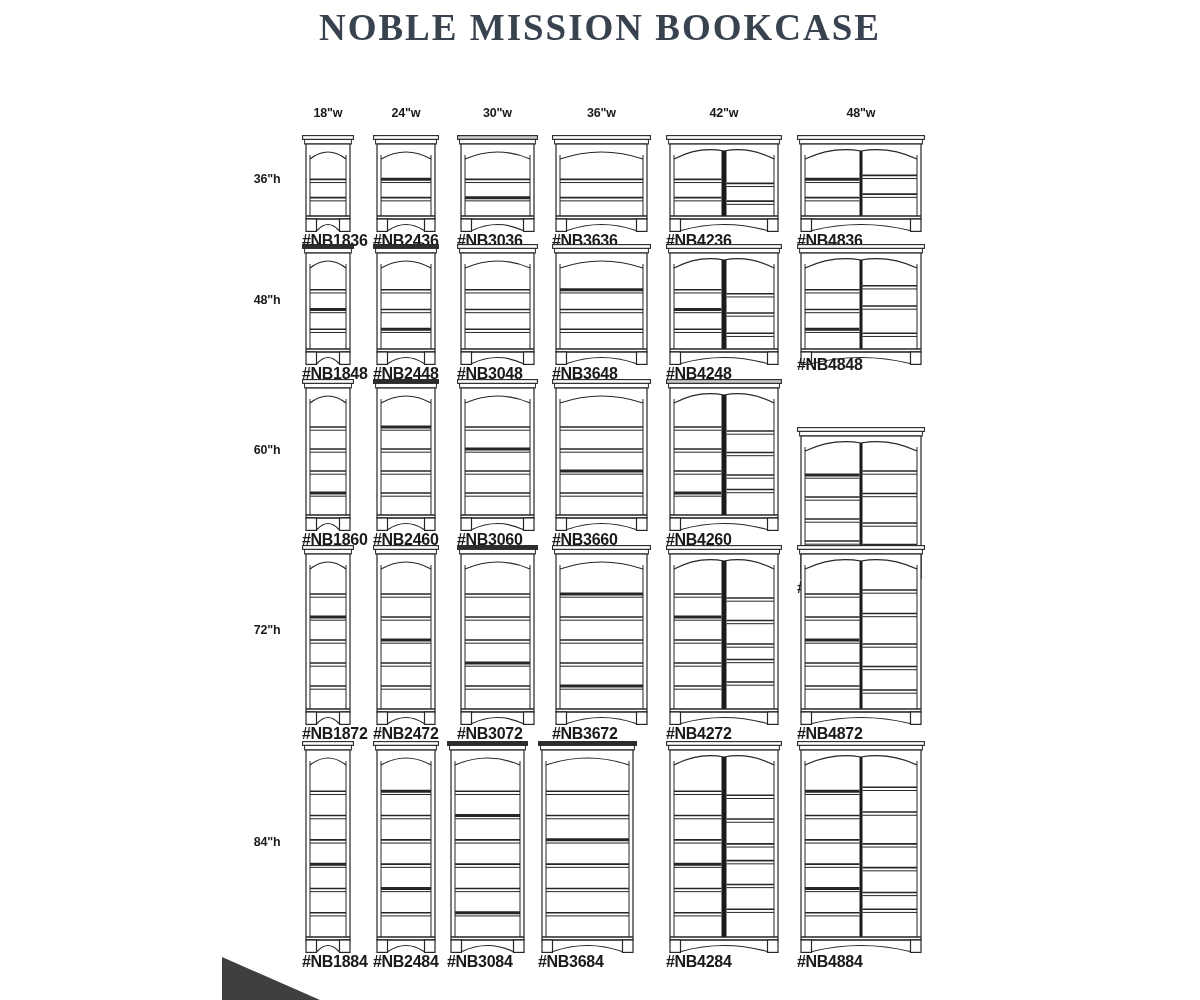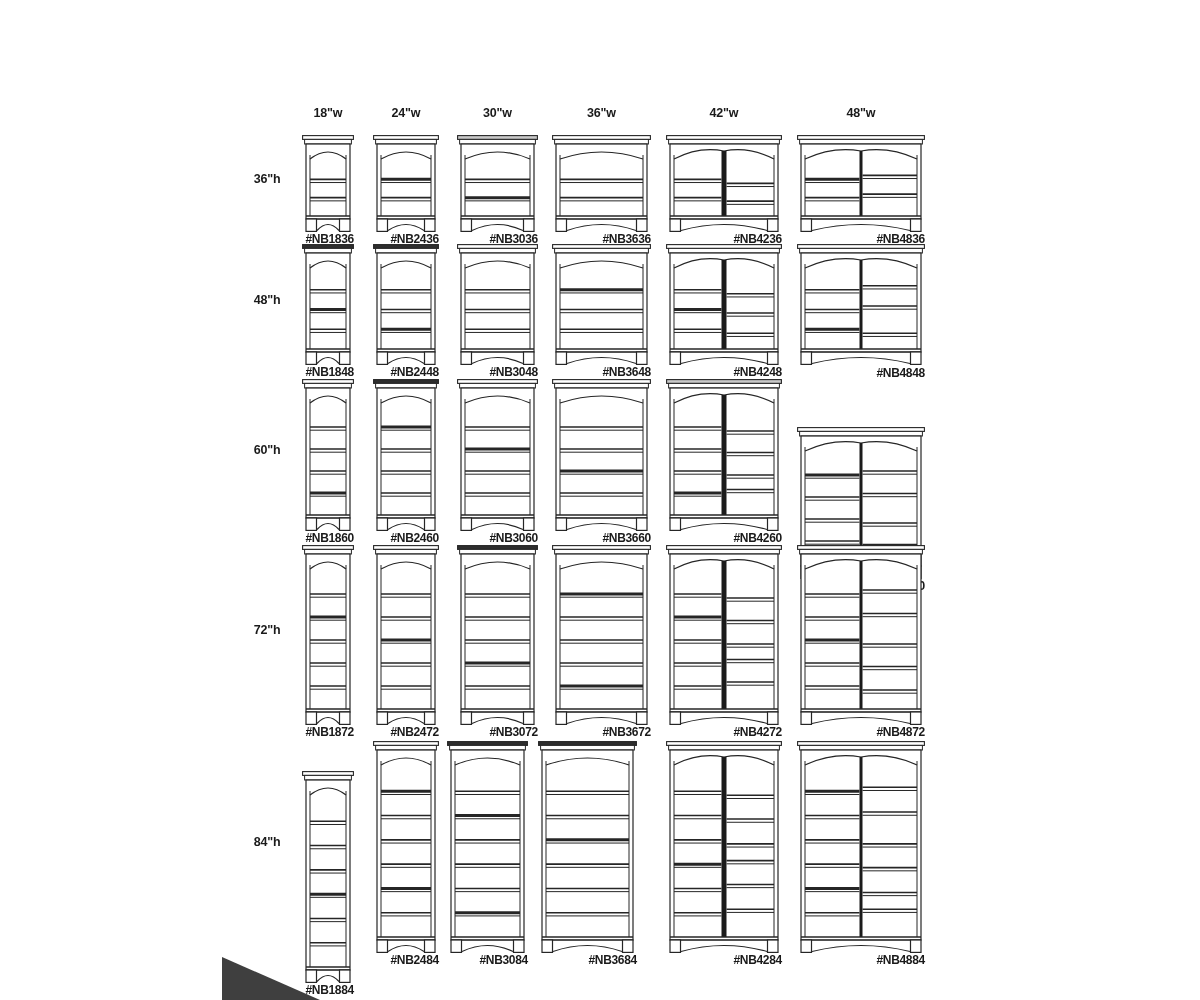--- a/index.html
+++ b/index.html
@@ -8,30 +8,31 @@
   .page{position:absolute;inset:0;background:#fff;}
   .page-title{position:absolute;top:6px;left:0;width:100%;text-align:center;
        font-family:"Liberation Serif",serif;font-weight:bold;font-size:37px;
        letter-spacing:2px;margin:0;color:var(--title-color,#39424f);}
   .col-header{position:absolute;text-align:center;font-size:12.5px;font-weight:bold;
        letter-spacing:-0.2px;white-space:nowrap;}
   .row-label{position:absolute;text-align:center;font-size:12.5px;font-weight:bold;
        letter-spacing:-0.2px;}
   .cell{position:absolute;}
   .cell svg{display:block;}
-  .model-label{position:absolute;left:0;width:100%;text-align:right;
-       font-size:12px;font-weight:bold;letter-spacing:-0.3px;white-space:nowrap;}
+  .model-label{position:absolute;left:0;width:100%;text-align:left;
+       font-size:16px;font-weight:bold;letter-spacing:-0.3px;white-space:nowrap;}
   .corner-mark{position:absolute;left:222px;top:957px;width:98px;height:43px;
        background:var(--corner-color,#3f3f3f);
        clip-path:polygon(0 0,100% 100%,0 100%);}
 </style>
 </head>
 <body>
 
 <div class="page">
+  <h1 class="page-title">NOBLE MISSION BOOKCASE</h1>
   <div id="grid">
       <div class="col-header" style="left: 302px; width: 52px; top: 106px;">18"w</div>
       <div class="col-header" style="left: 373px; width: 66px; top: 106px;">24"w</div>
       <div class="col-header" style="left: 457px; width: 81px; top: 106px;">30"w</div>
       <div class="col-header" style="left: 552px; width: 99px; top: 106px;">36"w</div>
       <div class="col-header" style="left: 666px; width: 116px; top: 106px;">42"w</div>
       <div class="col-header" style="left: 797px; width: 128px; top: 106px;">48"w</div>
       <div class="row-label" style="left: 236px; width: 62px; top: 171.5px;">36"h</div>
       <div class="cell" style="left: 302px; top: 135px; width: 52px; height: 111px;">
         <svg width="52" height="97" viewBox="0 0 52 97">
@@ -305,21 +306,21 @@
           <line x1="8" y1="85.25" x2="62.5" y2="85.25" stroke="#262626" stroke-width="3"></line>
           <line x1="8" y1="88.45" x2="62.5" y2="88.45" stroke="#262626" stroke-width="1"></line>
           <line x1="65.5" y1="89.25" x2="120" y2="89.25" stroke="#262626" stroke-width="1.6"></line>
           <line x1="65.5" y1="92.45" x2="120" y2="92.45" stroke="#262626" stroke-width="1"></line>
           <line x1="4" y1="105" x2="124" y2="105" stroke="#262626" stroke-width="1.3"></line>
           <line x1="4" y1="108" x2="124" y2="108" stroke="#262626" stroke-width="1"></line>
           <path d="M 15 119.5 Q 64 107.5 113 119.5" fill="none" stroke="#262626" stroke-width="1.2"></path>
           <rect x="4" y="108" width="10.5" height="12.4" fill="#ffffff" stroke="#262626" stroke-width="1.2"></rect>
           <rect x="113.5" y="108" width="10.5" height="12.4" fill="#ffffff" stroke="#262626" stroke-width="1.2"></rect>
         </svg>
-        <div class="model-label" style="top: 122px;">#NB4848</div>
+        <div class="model-label" style="top: 112px;">#NB4848</div>
       </div>
       <div class="row-label" style="left: 236px; width: 62px; top: 443px;">60"h</div>
       <div class="cell" style="left: 302px; top: 379px; width: 52px; height: 166px;">
         <svg width="52" height="152" viewBox="0 0 52 152">
           <rect x="0.6" y="0.6" width="50.8" height="3.8" fill="#ffffff" stroke="#262626" stroke-width="1.1"></rect>
           <rect x="2.6" y="4.4" width="46.8" height="4.6" fill="#ffffff" stroke="#262626" stroke-width="1"></rect>
           <rect x="4" y="9" width="44" height="130" fill="#ffffff" stroke="#262626" stroke-width="1.2"></rect>
           <line x1="8" y1="20" x2="8" y2="136" stroke="#262626" stroke-width="1"></line>
           <line x1="44" y1="20" x2="44" y2="136" stroke="#262626" stroke-width="1"></line>
           <path d="M 8 24 Q 26 10 44 24" fill="none" stroke="#262626" stroke-width="1.2"></path>
@@ -654,21 +655,21 @@
           <line x1="65.5" y1="148.2" x2="120" y2="148.2" stroke="#262626" stroke-width="1"></line>
           <line x1="4" y1="164" x2="124" y2="164" stroke="#262626" stroke-width="1.3"></line>
           <line x1="4" y1="167" x2="124" y2="167" stroke="#262626" stroke-width="1"></line>
           <path d="M 15 178.5 Q 64 166.5 113 178.5" fill="none" stroke="#262626" stroke-width="1.2"></path>
           <rect x="4" y="167" width="10.5" height="12.4" fill="#ffffff" stroke="#262626" stroke-width="1.2"></rect>
           <rect x="113.5" y="167" width="10.5" height="12.4" fill="#ffffff" stroke="#262626" stroke-width="1.2"></rect>
         </svg>
         <div class="model-label" style="top: 180px;">#NB4872</div>
       </div>
       <div class="row-label" style="left: 236px; width: 62px; top: 835px;">84"h</div>
-      <div class="cell" style="left: 302px; top: 741px; width: 52px; height: 226px; margin-top: 30px;">
+      <div class="cell" style="left: 302px; top: 741px; width: 52px; height: 226px;">
         <svg width="52" height="212" viewBox="0 0 52 212">
           <rect x="0.6" y="0.6" width="50.8" height="3.8" fill="#ffffff" stroke="#262626" stroke-width="1.1"></rect>
           <rect x="2.6" y="4.4" width="46.8" height="4.6" fill="#ffffff" stroke="#262626" stroke-width="1"></rect>
           <rect x="4" y="9" width="44" height="190" fill="#ffffff" stroke="#262626" stroke-width="1.2"></rect>
           <line x1="8" y1="20" x2="8" y2="196" stroke="#262626" stroke-width="1"></line>
           <line x1="44" y1="20" x2="44" y2="196" stroke="#262626" stroke-width="1"></line>
           <path d="M 8 24 Q 26 10 44 24" fill="none" stroke="#262626" stroke-width="1.2"></path>
           <line x1="8" y1="50.285714285714285" x2="44" y2="50.285714285714285" stroke="#262626" stroke-width="1.6"></line>
           <line x1="8" y1="53.48571428571429" x2="44" y2="53.48571428571429" stroke="#262626" stroke-width="1"></line>
           <line x1="8" y1="74.57142857142857" x2="44" y2="74.57142857142857" stroke="#262626" stroke-width="1.6"></line>

